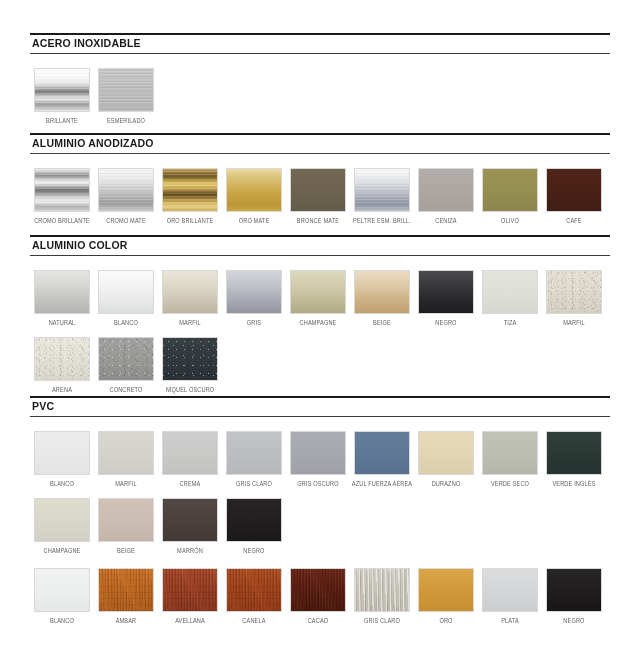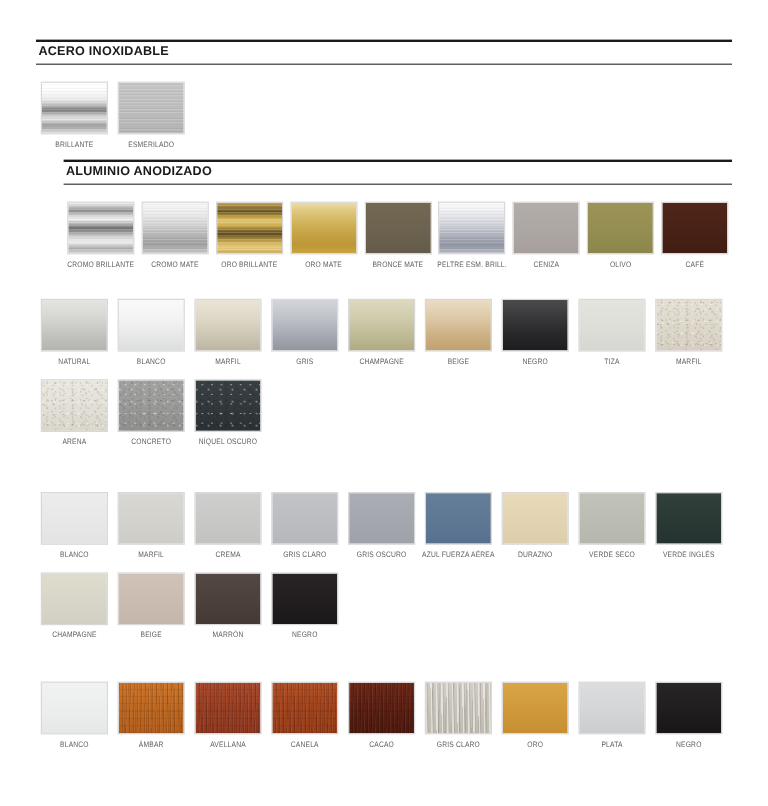--- a/index.html
+++ b/index.html
@@ -110,21 +110,21 @@
           <div class="swatch-cell">
             <div class="swatch tex-brush" style="background: linear-gradient(rgb(255, 255, 255) 0%, rgb(253, 253, 253) 16%, rgb(233, 233, 233) 34%, rgb(180, 180, 180) 46%, rgb(126, 126, 126) 53%, rgb(141, 141, 141) 57%, rgb(200, 200, 200) 64%, rgb(230, 230, 230) 72%, rgb(157, 157, 157) 84%, rgb(188, 188, 188) 92%, rgb(226, 226, 226) 100%);"></div>
             <div class="swatch-label">BRILLANTE</div>
           </div>
           <div class="swatch-cell">
             <div class="swatch tex-brush" style="background: linear-gradient(rgb(196, 196, 196) 0%, rgb(189, 189, 189) 50%, rgb(179, 179, 179) 100%);"></div>
             <div class="swatch-label">ESMERILADO</div>
           </div>
         </div>
       </div>
-      <div class="section" style="position: absolute; left: 30px; right: 30px; top: 133px; margin-left: 23px;">
+      <div class="section" style="position: absolute; left: 30px; right: 30px; top: 133px;">
         <div class="section-header">
           <div class="section-title">ALUMINIO ANODIZADO</div>
         </div>
         <div class="swatch-row" style="margin-top: 14px;">
           <div class="swatch-cell">
             <div class="swatch tex-brush" style="background: linear-gradient(rgb(244, 244, 244) 0%, rgb(185, 185, 185) 9%, rgb(142, 142, 142) 16%, rgb(210, 210, 210) 25%, rgb(242, 242, 242) 33%, rgb(170, 170, 170) 43%, rgb(111, 111, 111) 50%, rgb(154, 154, 154) 58%, rgb(216, 216, 216) 68%, rgb(239, 239, 239) 78%, rgb(176, 176, 176) 90%, rgb(213, 213, 213) 100%);"></div>
             <div class="swatch-label">CROMO BRILLANTE</div>
           </div>
           <div class="swatch-cell">
             <div class="swatch tex-brush" style="background: linear-gradient(rgb(247, 247, 247) 0%, rgb(235, 235, 235) 22%, rgb(210, 210, 210) 44%, rgb(180, 180, 180) 64%, rgb(157, 157, 157) 82%, rgb(201, 201, 201) 100%);"></div>
@@ -154,20 +154,23 @@
             <div class="swatch" style="background: linear-gradient(rgb(156, 148, 86) 0%, rgb(149, 142, 81) 55%, rgb(141, 134, 76) 100%);"></div>
             <div class="swatch-label">OLIVO</div>
           </div>
           <div class="swatch-cell">
             <div class="swatch" style="background: linear-gradient(rgb(81, 38, 25) 0%, rgb(73, 33, 22) 55%, rgb(64, 29, 19) 100%);"></div>
             <div class="swatch-label">CAFÉ</div>
           </div>
         </div>
       </div>
       <div class="section" style="position: absolute; left: 30px; right: 30px; top: 235px;">
+        <div class="section-header">
+          <div class="section-title">ALUMINIO COLOR</div>
+        </div>
         <div class="swatch-row" style="margin-top: 14px;">
           <div class="swatch-cell">
             <div class="swatch" style="background: linear-gradient(rgb(228, 228, 224) 0%, rgb(214, 214, 210) 35%, rgb(195, 195, 191) 68%, rgb(179, 179, 175) 100%);"></div>
             <div class="swatch-label">NATURAL</div>
           </div>
           <div class="swatch-cell">
             <div class="swatch" style="background: linear-gradient(rgb(250, 250, 250) 0%, rgb(242, 242, 242) 40%, rgb(231, 232, 232) 72%, rgb(220, 221, 221) 100%);"></div>
             <div class="swatch-label">BLANCO</div>
           </div>
           <div class="swatch-cell">
@@ -208,20 +211,23 @@
             <div class="swatch tex-speckle" style="background: linear-gradient(rgb(163, 163, 161) 0%, rgb(153, 153, 151) 55%, rgb(143, 143, 141) 100%);"></div>
             <div class="swatch-label">CONCRETO</div>
           </div>
           <div class="swatch-cell">
             <div class="swatch tex-speckle" style="background: linear-gradient(rgb(58, 65, 68) 0%, rgb(50, 56, 59) 55%, rgb(42, 48, 51) 100%);"></div>
             <div class="swatch-label">NÍQUEL OSCURO</div>
           </div>
         </div>
       </div>
       <div class="section" style="position: absolute; left: 30px; right: 30px; top: 396px;">
+        <div class="section-header">
+          <div class="section-title">PVC</div>
+        </div>
         <div class="swatch-row" style="margin-top: 14px;">
           <div class="swatch-cell">
             <div class="swatch" style="background: linear-gradient(rgb(236, 236, 236) 0%, rgb(232, 232, 232) 55%, rgb(227, 227, 227) 100%);"></div>
             <div class="swatch-label">BLANCO</div>
           </div>
           <div class="swatch-cell">
             <div class="swatch" style="background: linear-gradient(rgb(216, 215, 209) 0%, rgb(211, 210, 204) 55%, rgb(205, 204, 198) 100%);"></div>
             <div class="swatch-label">MARFIL</div>
           </div>
           <div class="swatch-cell">

